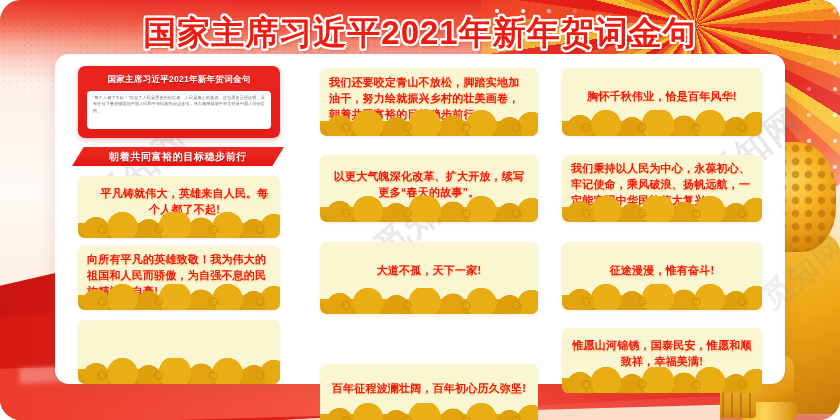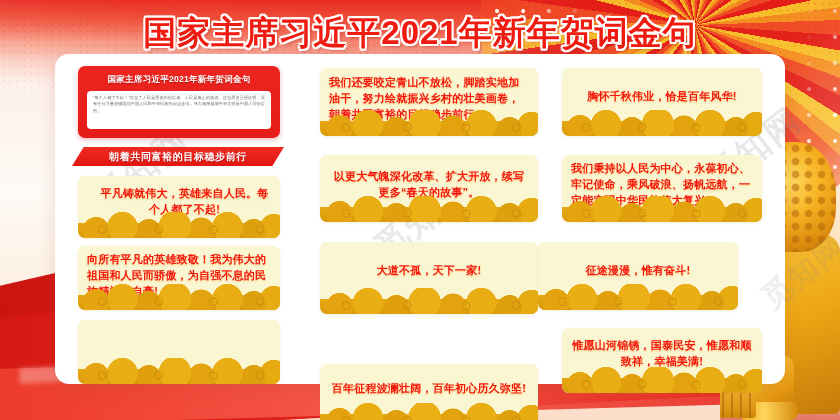--- a/index.html
+++ b/index.html
@@ -1,21 +1,21 @@
 <!DOCTYPE html>
 <html><head>
 <meta charset="utf-8">
 <style>
   html,body{margin:0;padding:0;}
   body{
     width:840px;height:420px;overflow:hidden;
     font-family:"Liberation Sans","DejaVu Sans",sans-serif;
     background:#fff;
   }
-  #stage{position:relative;width:840px;height:420px;overflow:hidden;}
+  #stage{position:relative;width:840px;height:420px;overflow:hidden;border-radius:21px;}
 
   
   .bg-base{
     position:absolute;inset:0;
     background:
       linear-gradient(180deg,#fdeae6 0%,#fdf2ec 22%,#fefaf5 46%,#fdf0e2 70%,#fce5d4 88%,#fbdcc8 100%);
   }
   .bg-topred{
     position:absolute;left:0;top:0;width:100%;height:86px;
     background:
@@ -319,21 +319,21 @@
       <div class="cloud"></div>
       <div class="swirl"></div>
     </div>
 
     <div class="qcard" id="c32" style="left:320px;top:242px;width:218px;height:72px;">
       <div class="qtext c" style="top:20px;">大道不孤，天下一家!</div>
       <div class="cloud"></div>
       <div class="swirl"></div>
     </div>
 
-    <div class="qcard" id="c33" style="left:538px;top:242px;width:200px;height:68px;">
+    <div class="qcard" id="c33" style="left:562px;top:242px;width:200px;height:68px;">
       <div class="qtext c" style="top:20px;">征途漫漫，惟有奋斗!</div>
       <div class="cloud"></div>
       <div class="swirl"></div>
     </div>
 
     <div class="qcard" id="c42" style="left:320px;top:328px;width:218px;height:65px;margin-top:36px;">
       <div class="qtext c" style="top:16px;">百年征程波澜壮阔，百年初心历久弥坚!</div>
       <div class="cloud"></div>
       <div class="swirl"></div>
     </div>

